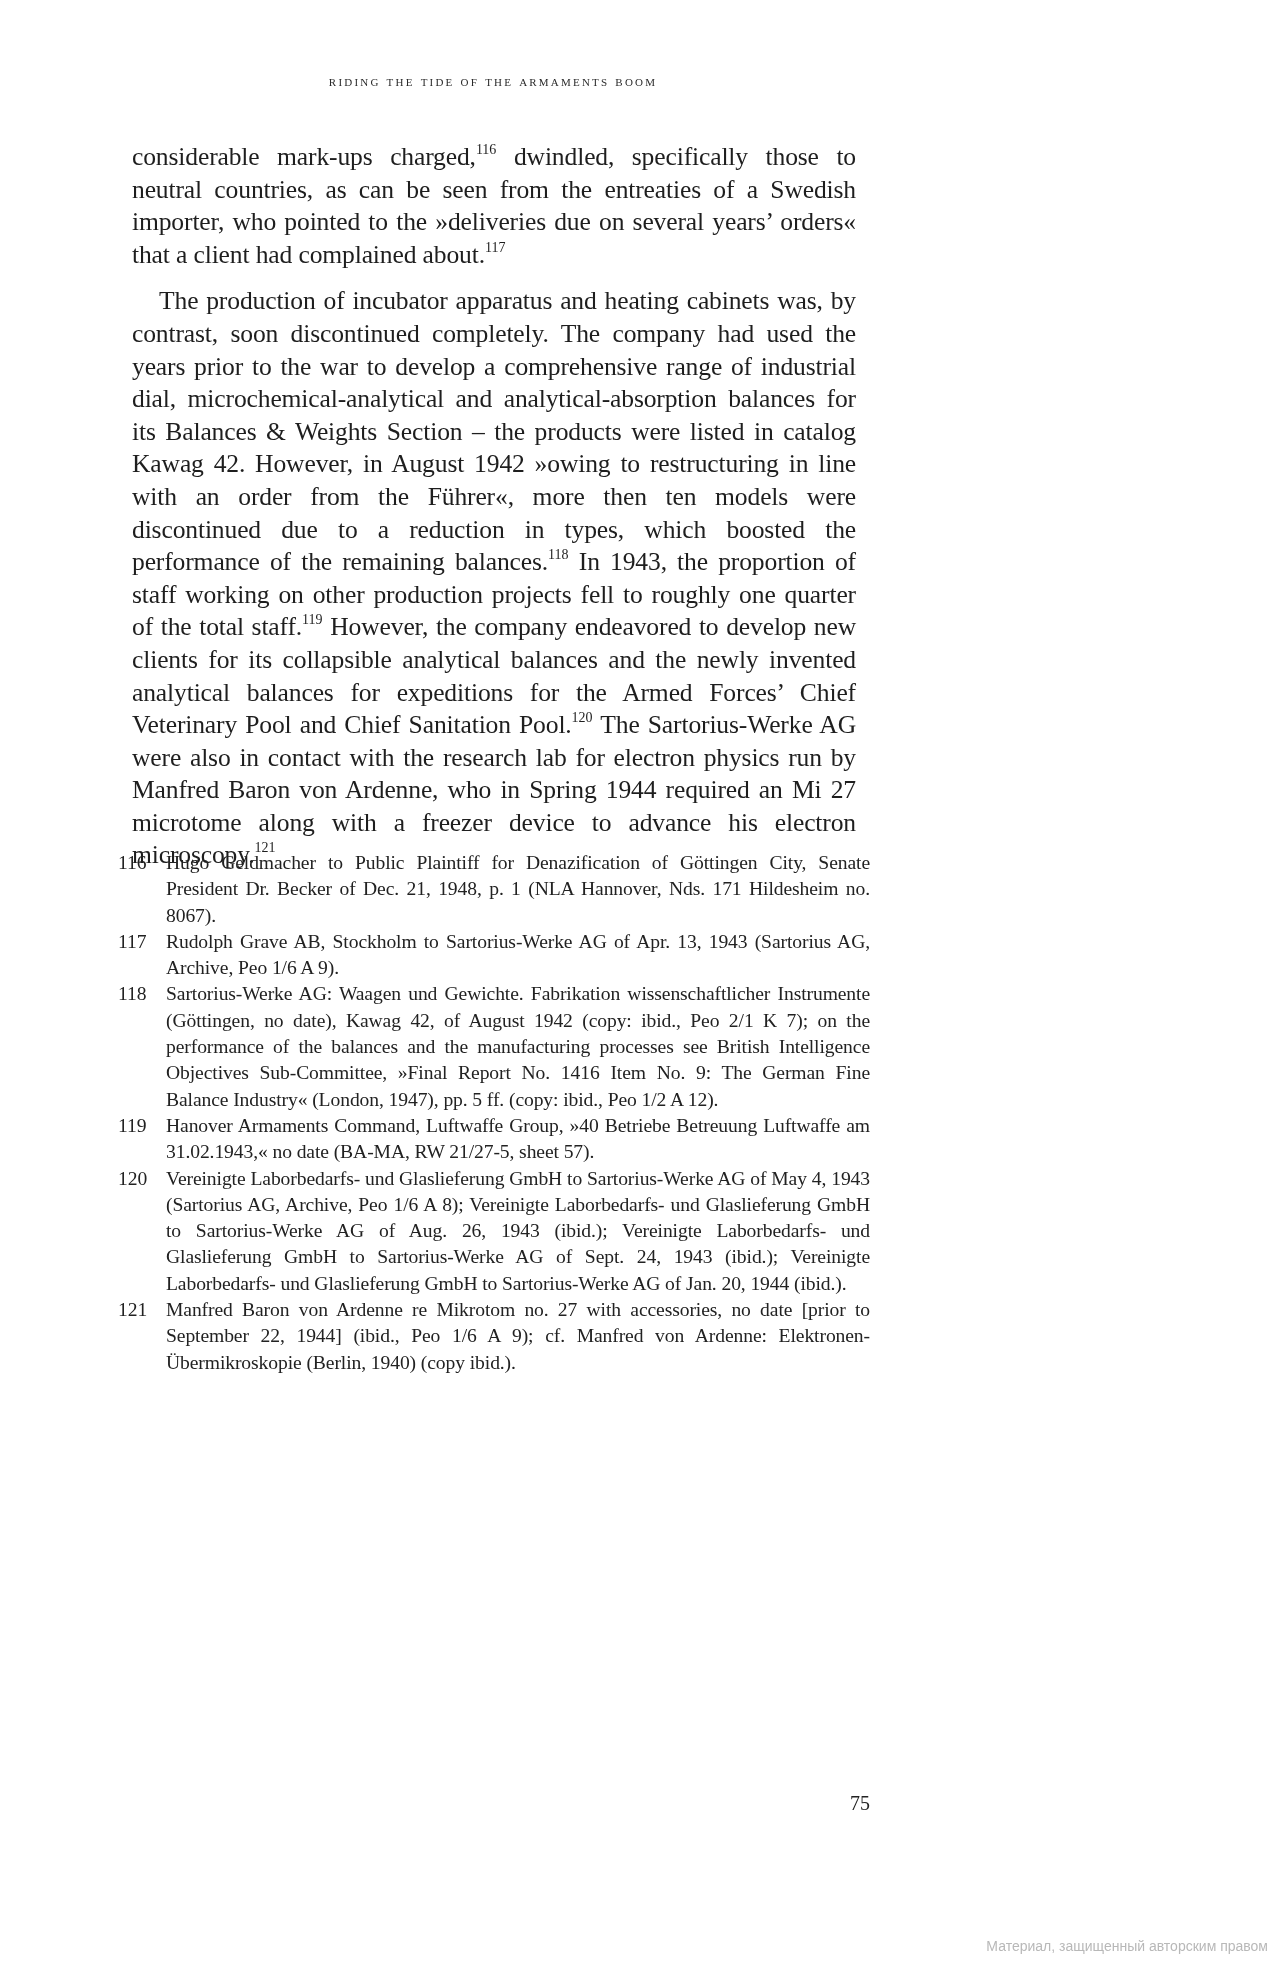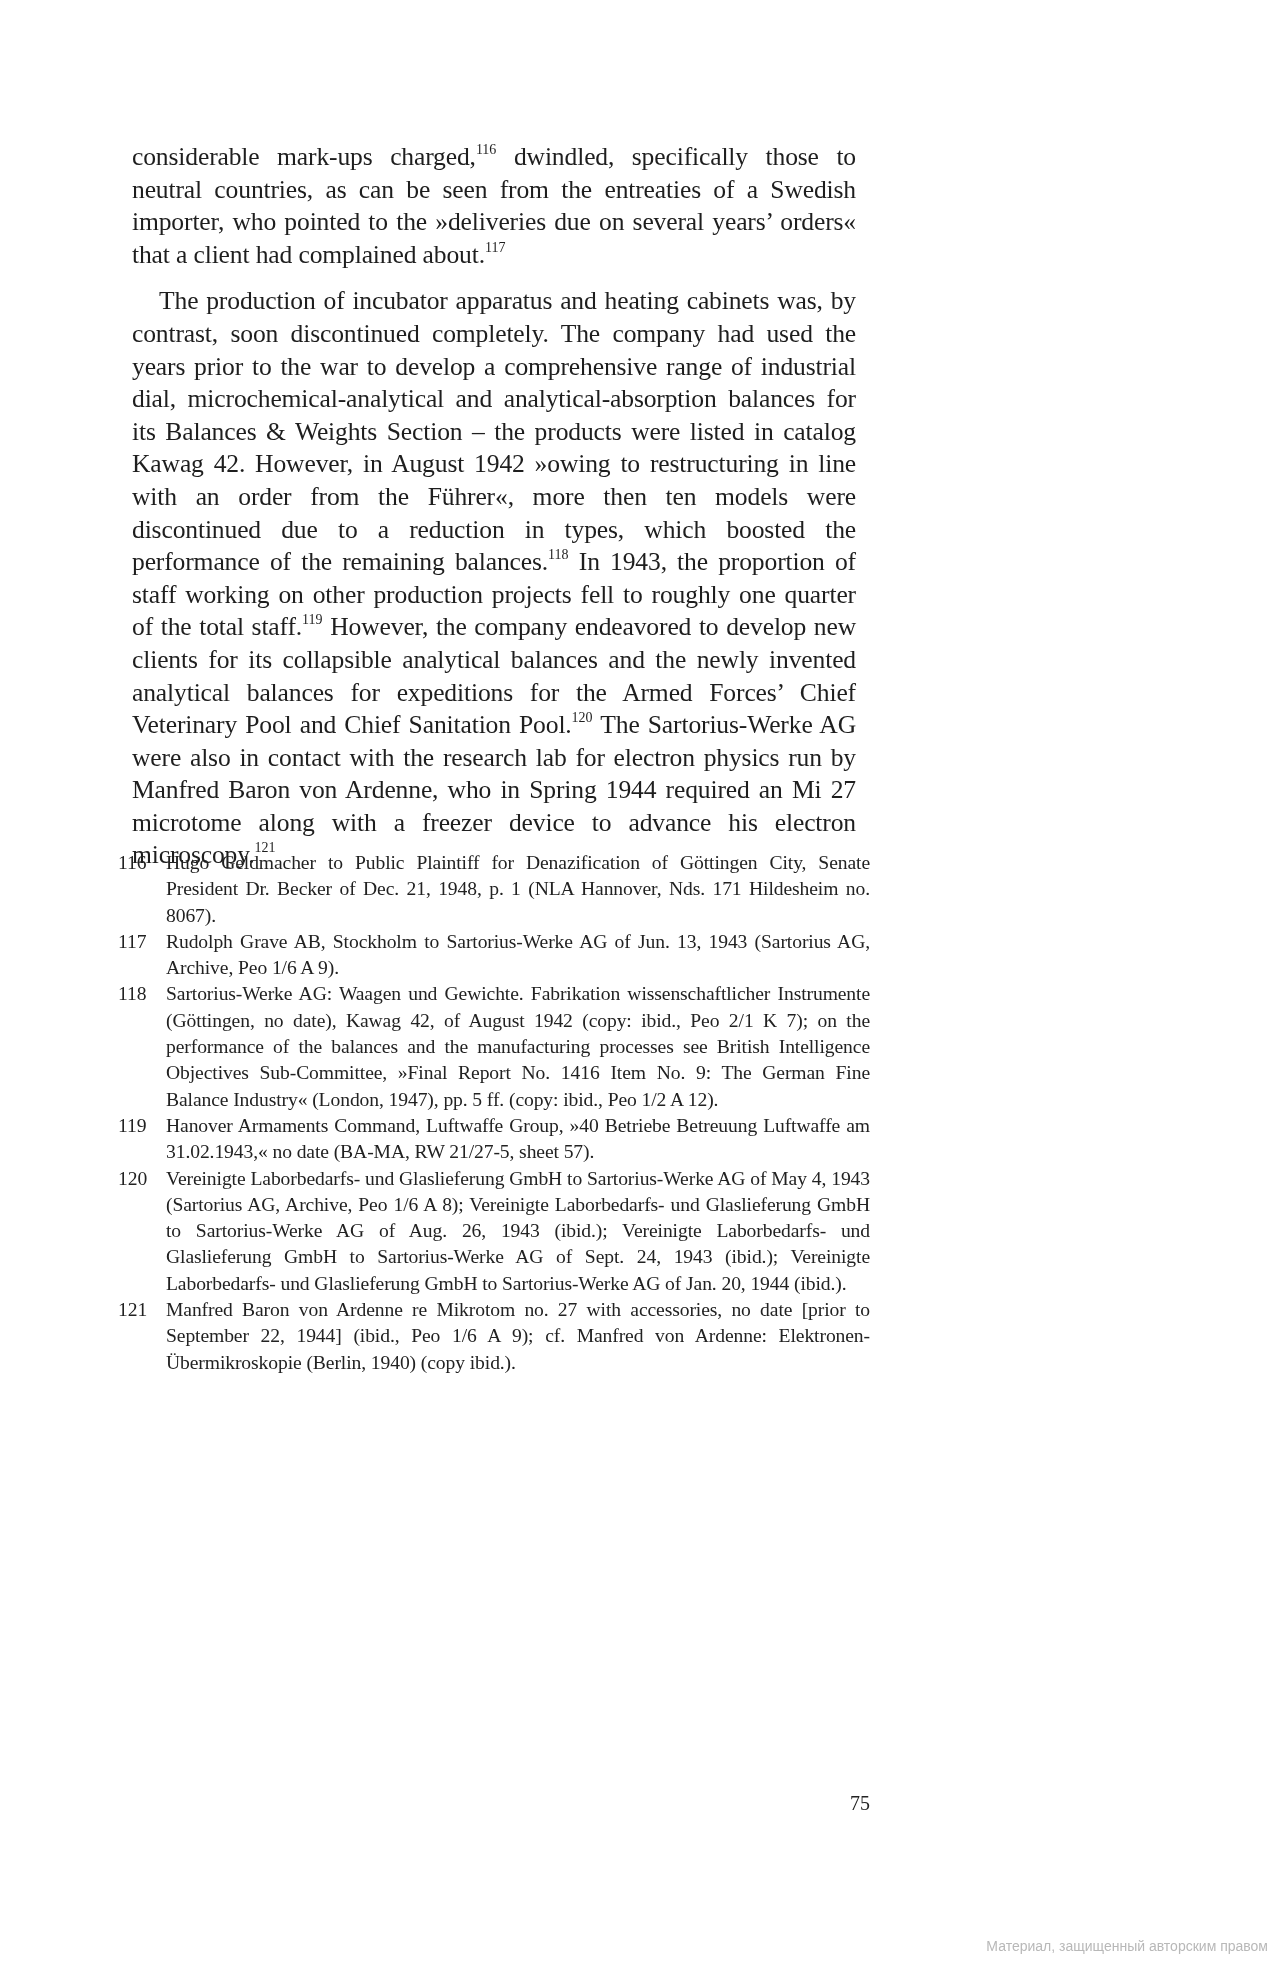--- a/index.html
+++ b/index.html
@@ -98,34 +98,35 @@
     font-family: "Liberation Sans", "DejaVu Sans", sans-serif;
     font-size: 14px;
     color: #b8b8b8;
   }
 </style>
 </head>
 <body>
 
 <div class="page">
 
+  <div class="running-head">Riding the Tide of the Armaments Boom</div>
 
   <div class="body-text">
     <p>considerable mark-ups charged,<sup class="fn">116</sup> dwindled, specifically those to neutral countries, as can be seen from the entreaties of a Swedish importer, who pointed to the »deliveries due on several years’ orders« that a client had complained about.<sup class="fn">117</sup></p>
     <p class="indent">The production of incubator apparatus and heating cabinets was, by contrast, soon discontinued completely. The company had used the years prior to the war to develop a comprehensive range of industrial dial, microchemical-analytical and analytical-absorption balances for its Balances &amp; Weights Section – the products were listed in catalog Kawag 42. However, in August 1942 »owing to restructuring in line with an order from the Führer«, more then ten models were discontinued due to a reduction in types, which boosted the performance of the remaining balances.<sup class="fn">118</sup> In 1943, the proportion of staff working on other production projects fell to roughly one quarter of the total staff.<sup class="fn">119</sup> However, the company endeavored to develop new clients for its collapsible analytical balances and the newly invented analytical balances for expeditions for the Armed Forces’ Chief Veterinary Pool and Chief Sanitation Pool.<sup class="fn">120</sup> The Sartorius-Werke AG were also in contact with the research lab for electron physics run by Manfred Baron von Ardenne, who in Spring 1944 required an Mi 27 microtome along with a freezer device to advance his electron microscopy.<sup class="fn">121</sup></p>
   </div>
 
   <div class="footnotes">
     <div class="footnote">
       <span class="fn-num">116</span>
       <span class="fn-text">Hugo Geldmacher to Public Plaintiff for Denazification of Göttingen City, Senate President Dr. Becker of Dec. 21, 1948, p. 1 (NLA Hannover, Nds. 171 Hildesheim no. 8067).</span>
     </div>
     <div class="footnote">
       <span class="fn-num">117</span>
-      <span class="fn-text">Rudolph Grave AB, Stockholm to Sartorius-Werke AG of Jun. 13, 1943 (Sartorius AG, Archive, Peo 1/6 A 9).</span>
+      <span class="fn-text">Rudolph Grave AB, Stockholm to Sartorius-Werke AG of Apr. 13, 1943 (Sartorius AG, Archive, Peo 1/6 A 9).</span>
     </div>
     <div class="footnote">
       <span class="fn-num">118</span>
       <span class="fn-text">Sartorius-Werke AG: Waagen und Gewichte. Fabrikation wissenschaftlicher Instrumente (Göttingen, no date), Kawag 42, of August 1942 (copy: ibid., Peo 2/1 K 7); on the performance of the balances and the manufacturing processes see British Intelligence Objectives Sub-Committee, »Final Report No. 1416 Item No. 9: The German Fine Balance Industry« (London, 1947), pp. 5 ff. (copy: ibid., Peo 1/2 A 12).</span>
     </div>
     <div class="footnote">
       <span class="fn-num">119</span>
       <span class="fn-text">Hanover Armaments Command, Luftwaffe Group, »40 Betriebe Betreuung Luftwaffe am 31.02.1943,« no date (BA-MA, RW 21/27-5, sheet 57).</span>
     </div>
     <div class="footnote">

